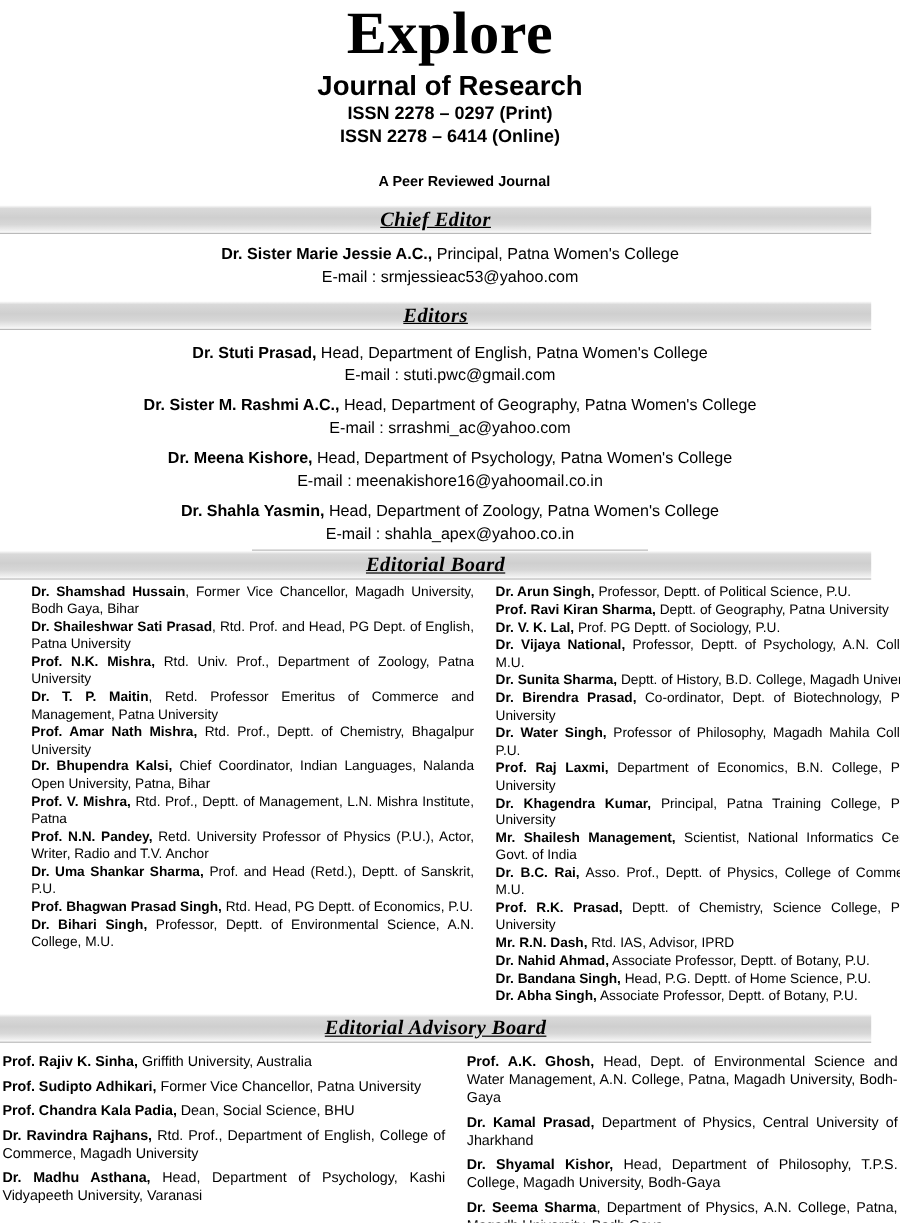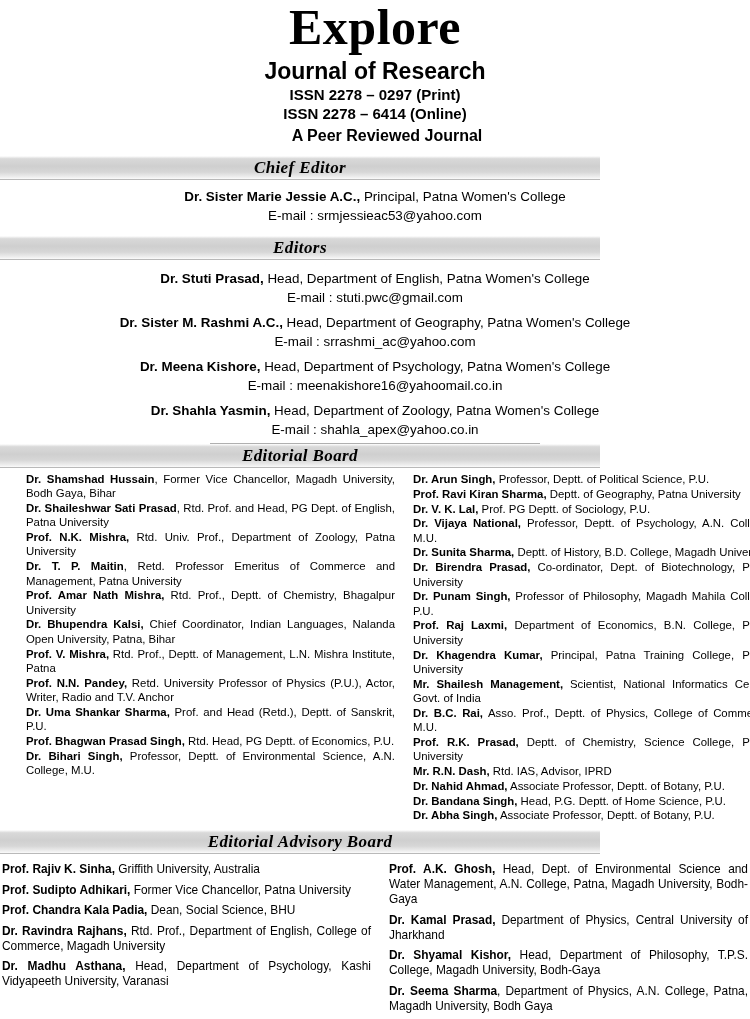--- a/index.html
+++ b/index.html
@@ -34,37 +34,38 @@
   }
   .issn {
     font-family: "Liberation Sans", sans-serif;
     font-weight: bold;
     font-size: 15px;
     line-height: 19px;
   }
   .peer {
     font-family: "Liberation Sans", sans-serif;
     font-weight: bold;
-    font-size: 16px;
+    font-size: 12px;
     line-height: 22px;
-    margin-top: 2px;
+    margin-top: 17px;
     padding-left: 24px;
   }
 
   
   .bar {
-    width: 600px;
+    width: 726px;
     height: 24px;
     background: linear-gradient(to bottom,
         #ffffff 0%, #d9d9d9 12%, #cfcfcf 45%, #d7d7d7 70%, #efefef 92%, #fbfbfb 100%);
     border-bottom: 1px solid #b9b9b9;
     display: flex;
     align-items: center;
     justify-content: center;
     position: relative;
+    text-decoration: underline;
   }
   .bar-title {
     font-family: "Liberation Serif", serif;
     font-style: italic;
     font-weight: bold;
     font-size: 17px;
     letter-spacing: 0.4px;
     color: #000;
   }
   .rule-short {
@@ -188,21 +189,21 @@
       <p class="ent"><b>Prof. Bhagwan Prasad Singh,</b><span> Rtd. Head, PG Deptt. of Economics, P.U.</span></p>
       <p class="ent"><b>Dr. Bihari Singh,</b><span> Professor, Deptt. of Environmental Science, A.N. College, M.U.</span></p>
     </div>
     <div class="col right">
       <p class="ent"><b>Dr. Arun Singh,</b><span> Professor, Deptt. of Political Science, P.U.</span></p>
       <p class="ent"><b>Prof. Ravi Kiran Sharma,</b><span> Deptt. of Geography, Patna University</span></p>
       <p class="ent"><b>Dr. V. K. Lal,</b><span> Prof. PG Deptt. of Sociology, P.U.</span></p>
       <p class="ent"><b>Dr. Vijaya National,</b><span> Professor, Deptt. of Psychology, A.N. College, M.U.</span></p>
       <p class="ent"><b>Dr. Sunita Sharma,</b><span> Deptt. of History, B.D. College, Magadh University</span></p>
       <p class="ent"><b>Dr. Birendra Prasad,</b><span> Co-ordinator,  Dept. of  Biotechnology,  Patna  University</span></p>
-      <p class="ent"><b>Dr. Punam Singh,</b><span> Professor of Philosophy, Magadh Mahila College, P.U.</span></p>
+      <p class="ent"><b>Dr. Water Singh,</b><span> Professor of Philosophy, Magadh Mahila College, P.U.</span></p>
       <p class="ent"><b>Prof. Raj Laxmi,</b><span> Department of Economics, B.N. College, Patna University</span></p>
       <p class="ent"><b>Dr. Khagendra Kumar,</b><span> Principal, Patna Training College, Patna University</span></p>
       <p class="ent"><b>Mr. Shailesh Management,</b><span> Scientist, National Informatics Centre, Govt. of India</span></p>
       <p class="ent"><b>Dr. B.C. Rai,</b><span> Asso. Prof., Deptt. of Physics, College of Commerce, M.U.</span></p>
       <p class="ent"><b>Prof. R.K. Prasad,</b><span> Deptt. of Chemistry, Science College, Patna University</span></p>
       <p class="ent"><b>Mr. R.N. Dash,</b><span> Rtd. IAS, Advisor, IPRD</span></p>
       <p class="ent"><b>Dr. Nahid Ahmad,</b><span> Associate Professor, Deptt. of Botany, P.U.</span></p>
       <p class="ent"><b>Dr. Bandana Singh,</b><span> Head, P.G. Deptt. of Home Science, P.U.</span></p>
       <p class="ent"><b>Dr. Abha Singh,</b><span> Associate Professor, Deptt. of Botany, P.U.</span></p>
     </div>

